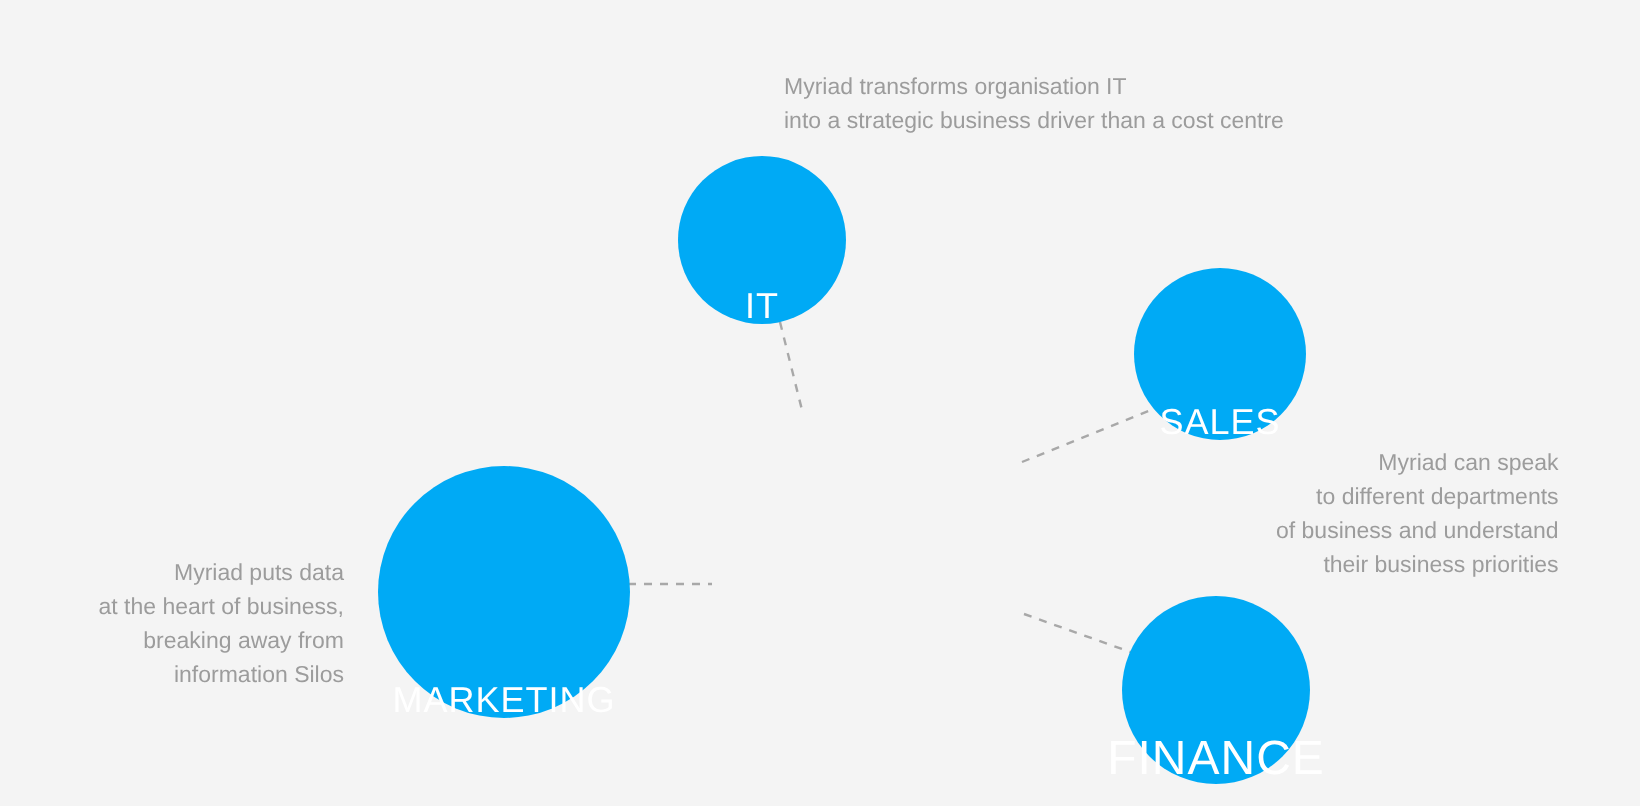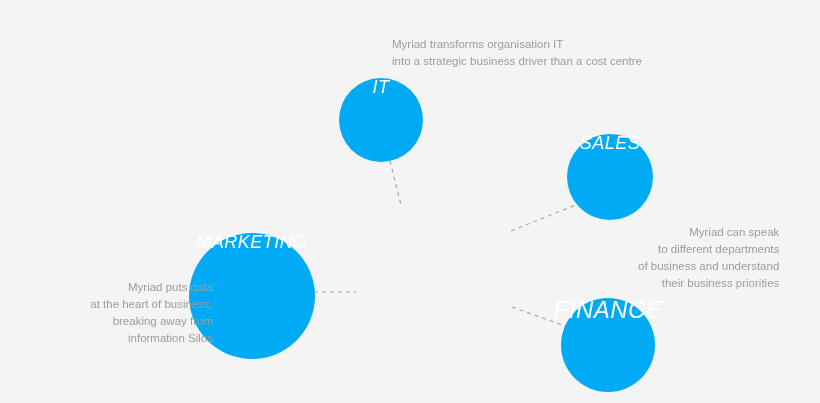--- a/index.html
+++ b/index.html
@@ -25,24 +25,23 @@
     top: 0;
     width: 820px;
     height: 403px;
   }
   .bubble {
     position: absolute;
     border-radius: 50%;
     background: #03a9f4;
     background: #00aaf5;
     display: flex;
-    align-items: flex-start;
+    align-items: flex-end;
     justify-content: center;
     box-sizing: border-box;
-    font-style: italic;
   }
   .bubble-label {
     color: #ffffff;
     font-family: "Liberation Sans", sans-serif;
     font-weight: 400;
     letter-spacing: 0.5px;
     white-space: nowrap;
     text-align: center;
     line-height: 1;
   }
@@ -110,21 +109,20 @@
   #caption-sales {
     left: 638px;
     top: 224px;
     text-align: right;
   }
   #caption-marketing {
     left: 0px;
     top: 279px;
     width: 172px;
     text-align: right;
-    margin-left: 41px;
   }
 </style>
 </head>
 <body>
 
 <div id="diagram">
 
   <svg id="connectors" viewBox="0 0 820 403" xmlns="http://www.w3.org/2000/svg">
     <line x1="390" y1="161" x2="401" y2="205" stroke="#a8a8a8" stroke-width="1.2" stroke-dasharray="4 4"></line>
     <line x1="511" y1="231" x2="578" y2="204" stroke="#a8a8a8" stroke-width="1.2" stroke-dasharray="4 4"></line>

